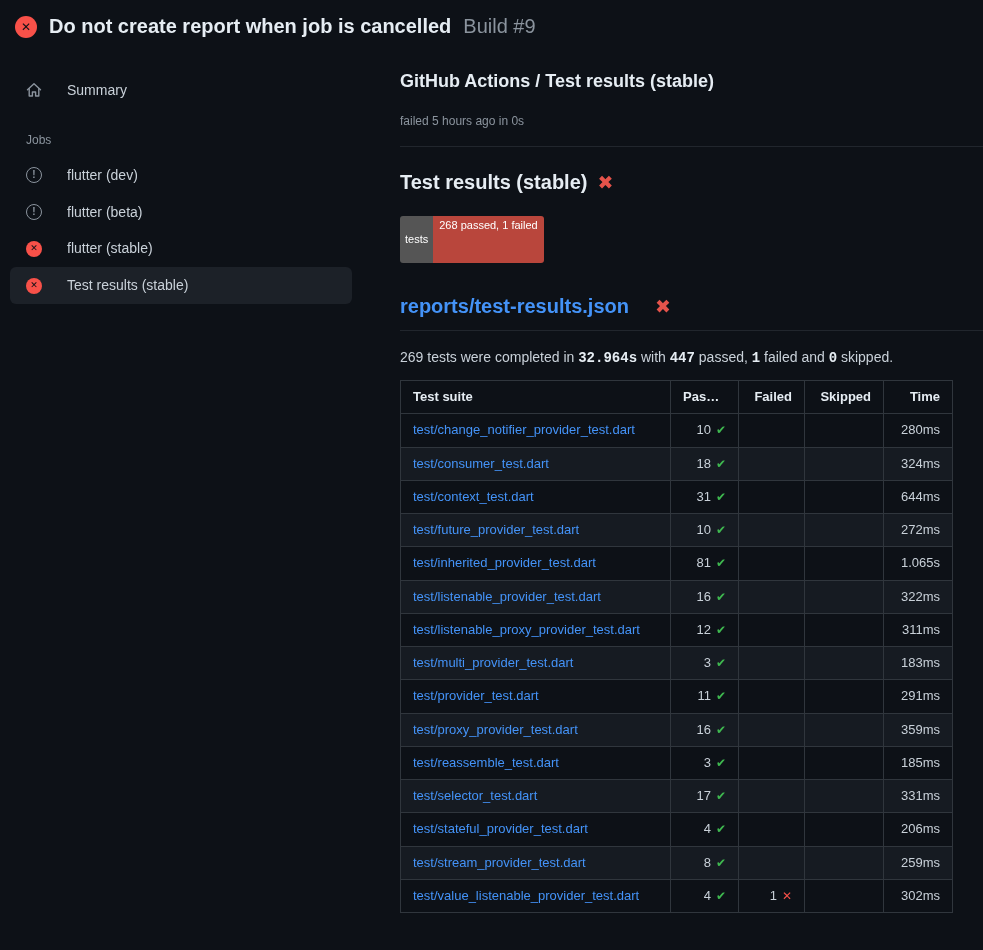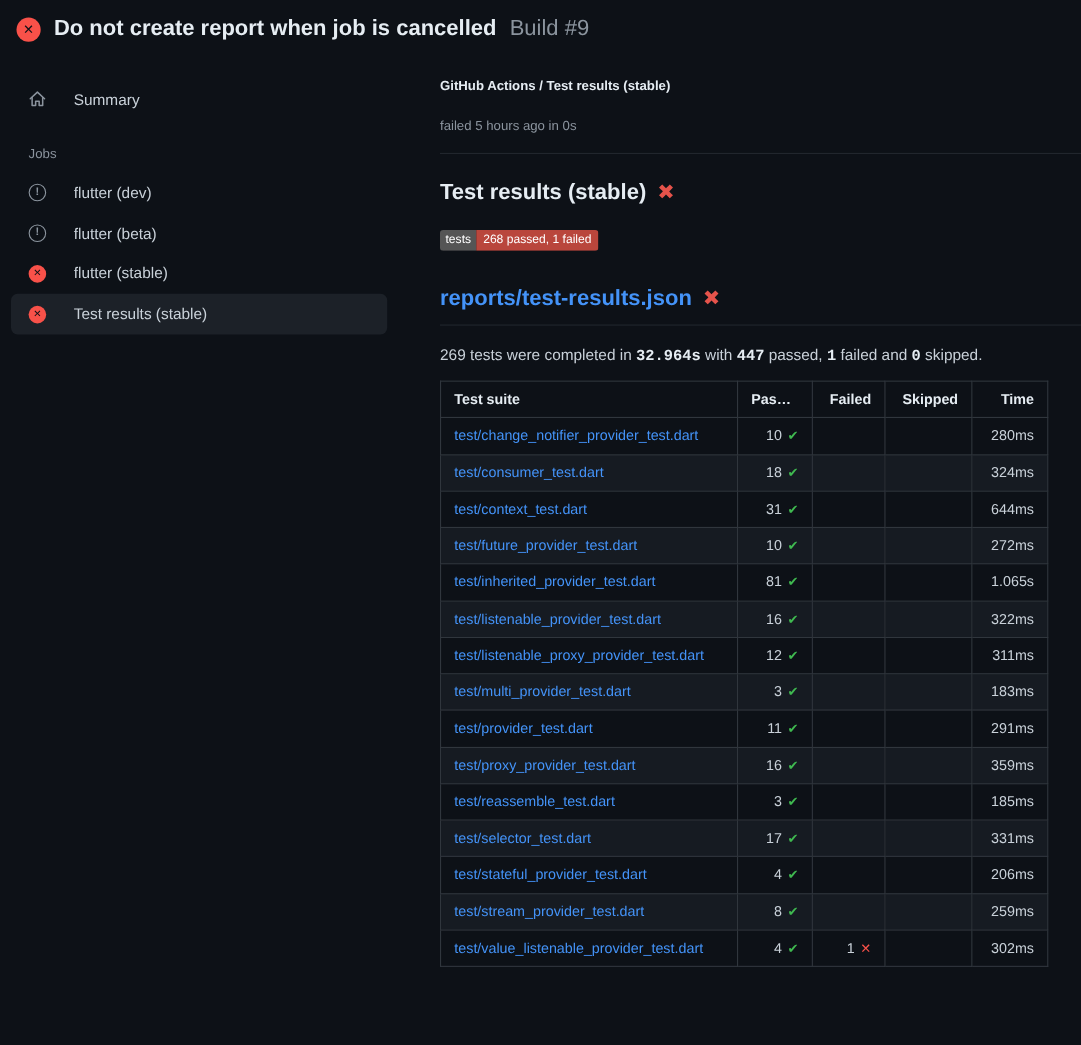--- a/index.html
+++ b/index.html
@@ -40,34 +40,34 @@
     font-size:9px;font-weight:700;flex:none;line-height:1;
   }
   .circle-bang{
     width:16px;height:16px;border-radius:50%;border:1.5px solid var(--muted);
     color:var(--muted);display:inline-flex;align-items:center;justify-content:center;
     font-size:10px;font-weight:700;flex:none;line-height:1;
   }
   .home-icon{flex:none;display:inline-flex;}
   
   .main{flex:1;min-width:0;padding:25px 0 0 30px;}
-  .breadcrumb{font-size:12px;font-weight:700;color:var(--text-bright);}
+  .breadcrumb{font-size:18px;font-weight:700;color:var(--text-bright);}
   .meta{font-size:12px;color:var(--muted);margin-top:22px;}
   .divider{border:none;border-top:1px solid var(--border-subtle);margin:18px 0 0 0;}
   .section-heading{
     display:flex;align-items:center;gap:10px;margin-top:24px;
     font-size:20px;font-weight:700;color:var(--text-bright);
   }
   .big-cross{color:#e5534b;font-size:19px;font-weight:700;line-height:1;}
   .badge{display:inline-flex;margin-top:22px;font-size:11px;line-height:1;
     border-radius:3px;overflow:hidden;color:#ffffff;}
-  .badge-label{background:var(--badge-label);padding:4px 5px;}
+  .badge-label{background:var(--badge-label);padding:18px 5px;}
   .badge-value{background:var(--badge-fail);padding:4px 6px;}
   .report-heading{
-    display:flex;align-items:center;gap:10px;margin-top:32px;padding-bottom:12px;
+    display:flex;align-items:center;gap:26px;margin-top:32px;padding-bottom:12px;
     border-bottom:1px solid var(--border-subtle);
     font-size:20px;font-weight:700;color:var(--link);
   }
   .report-heading .title{cursor:pointer;}
   .summary-line{font-size:14px;margin-top:18px;color:var(--text);}
   .summary-line strong{color:var(--text-bright);font-weight:700;font-family:Liberation Mono, monospace;}
   
   table.results{
     border-collapse:collapse;margin-top:14px;width:calc(100% - 31px);
     font-size:13px;table-layout:fixed;

